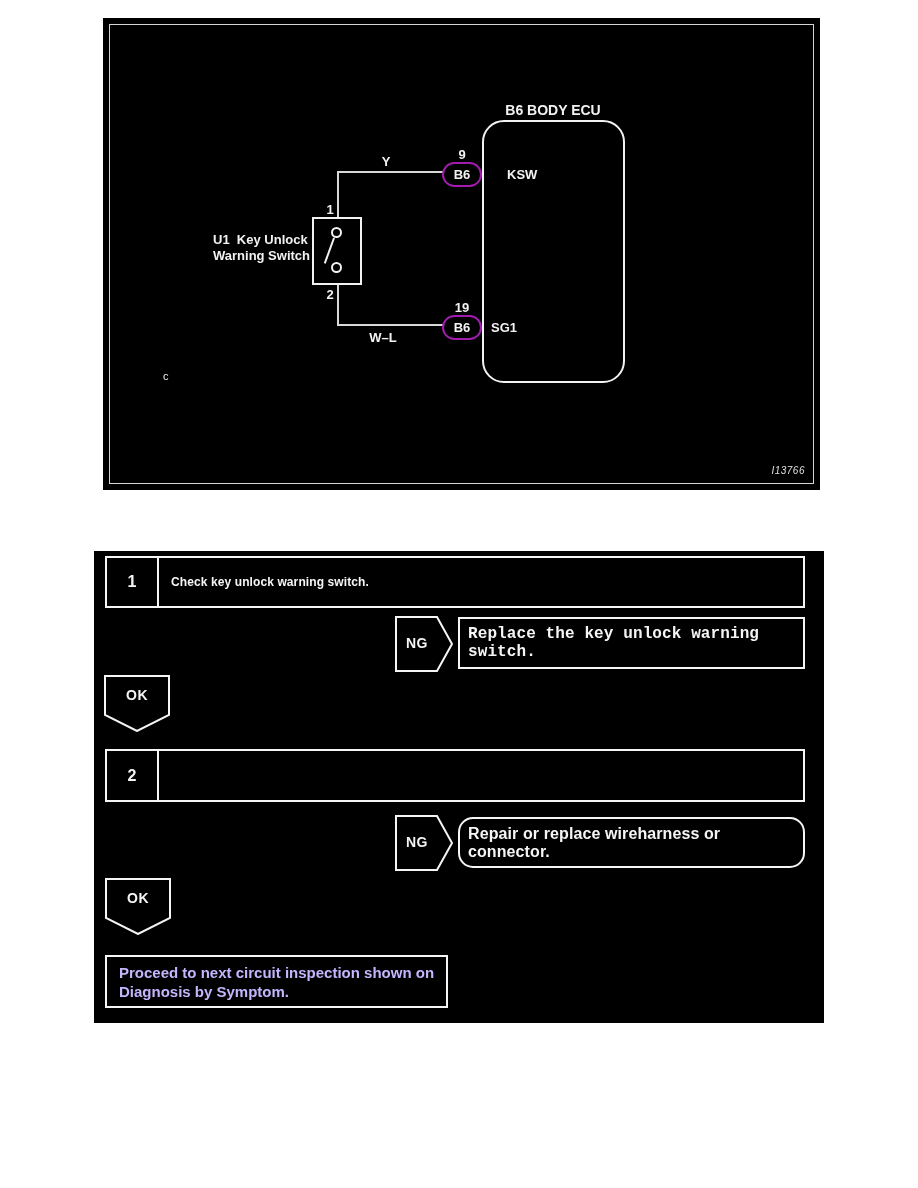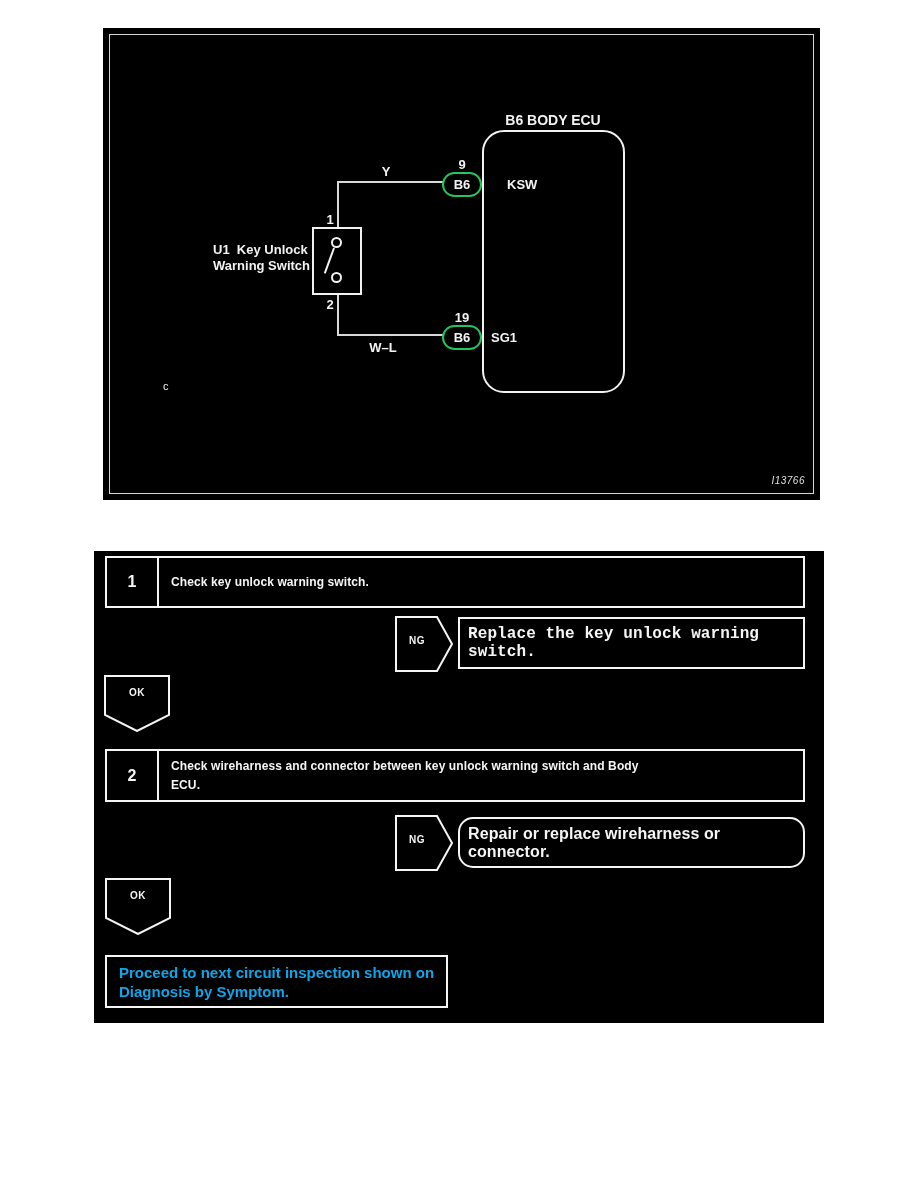--- a/index.html
+++ b/index.html
@@ -2,28 +2,28 @@
 <html><head>
 <meta charset="utf-8">
 <style>
   * { margin: 0; padding: 0; box-sizing: border-box; }
   html, body { width: 918px; background: #ffffff; }
   body { position: relative; height: 1188px; font-family: "Liberation Sans", sans-serif; }
 
   .panel { position: absolute; background: #000; }
 
   
-  #diagram-panel { left: 103px; top: 28px; width: 717px; height: 472px; }
+  #diagram-panel { left: 103px; top: 18px; width: 717px; height: 472px; }
   .inner-frame { position: absolute; inset: 6px; border: 1px solid #d6d6d6; }
 
   .dia-label { position: absolute; color: #f2f2f2; font-weight: 700; font-size: 13px; white-space: nowrap; }
   .ecu-box { position: absolute; left: 379px; top: 102px; width: 143px; height: 263px;
              border: 2px solid #f2f2f2; border-radius: 22px; }
   .conn-oval { position: absolute; width: 40px; height: 25px; background: #000;
-               border: 2px solid #22c55e; border-radius: 13px; color: #f2f2f2;
+               border: 2px solid #a21caf; border-radius: 13px; color: #f2f2f2;
                font-weight: 700; font-size: 13px; display: flex; align-items: center;
                justify-content: center; z-index: 3; }
   .wire { position: absolute; background: #d8d8d8; }
   .switch-box { position: absolute; left: 209px; top: 199px; width: 50px; height: 68px;
                 border: 2px solid #f2f2f2; }
   .sw-circle { position: absolute; width: 11px; height: 11px; border: 2px solid #f2f2f2;
                border-radius: 50%; background: #000; }
   .sw-blade { position: absolute; width: 2px; height: 27px; background: #f2f2f2;
               transform: rotate(20deg); transform-origin: top center; }
   .center { text-align: center; }
@@ -38,23 +38,23 @@
   .step-num { flex: 0 0 52px; border-right: 2px solid #f5f5f5; display: flex;
               align-items: center; justify-content: center; font-weight: 700; font-size: 16px; }
   .step-text { flex: 1; display: flex; align-items: center; padding: 2px 10px 2px 12px;
                font-weight: 700; font-size: 12px; line-height: 19px; white-space: pre-line;
                letter-spacing: 0.1px; }
   .result-box { position: absolute; border: 2px solid #f5f5f5; background: #000; color: #f5f5f5;
                 display: flex; align-items: center; padding: 2px 8px; font-weight: 700;
                 font-size: 16px; letter-spacing: 0.1px; }
   .badge { position: absolute; }
   .badge svg { position: absolute; left: 0; top: 0; }
-  .badge .badge-text { position: absolute; color: #f5f5f5; font-weight: 700; font-size: 10px;
+  .badge .badge-text { position: absolute; color: #f5f5f5; font-weight: 700; font-size: 14px;
                        letter-spacing: 0.5px; }
-  .final-box { position: absolute; border: 2px solid #f5f5f5; background: #000; color: #0ea5e9;
+  .final-box { position: absolute; border: 2px solid #f5f5f5; background: #000; color: #c4b5fd;
                display: flex; align-items: center; padding: 4px 8px 4px 12px; font-weight: 700;
                font-size: 15px; line-height: 19px; white-space: pre-line; }
 </style>
 </head>
 <body>
 
 <div id="diagram-panel" class="panel">
   <div class="inner-frame"></div>
 
   <div class="dia-label center" style="left:350px; top:84px; width:200px; font-size:14px;">B6 BODY ECU</div>
@@ -106,22 +106,20 @@
 
   <div class="badge" style="left:10px; top:124px; width:66px; height:57px;">
     <svg width="66" height="57" viewBox="0 0 66 57">
       <polygon points="1,1 65,1 65,40 33,56 1,40" fill="#000" stroke="#f5f5f5" stroke-width="2"></polygon>
     </svg>
     <div class="badge-text" style="left:0; top:12px; width:66px; text-align:center;">OK</div>
   </div>
 
   <div class="step-box" style="left:11px; top:198px; width:700px; height:53px;">
     <div class="step-num">2</div>
-    <div class="step-text">Check wireharness and connector between key unlock warning switch and Body
-ECU.</div>
   </div>
 
   <div class="badge" style="left:301px; top:264px; width:58px; height:56px;">
     <svg width="58" height="56" viewBox="0 0 58 56">
       <polygon points="1,1 42,1 57,28 42,55 1,55" fill="#000" stroke="#f5f5f5" stroke-width="2"></polygon>
     </svg>
     <div class="badge-text" style="left:0; top:19px; width:44px; text-align:center;">NG</div>
   </div>
   <div class="result-box" style="left:364px; top:266px; width:347px; height:51px;border-radius:15px;">Repair or replace wireharness or connector.</div>
 

